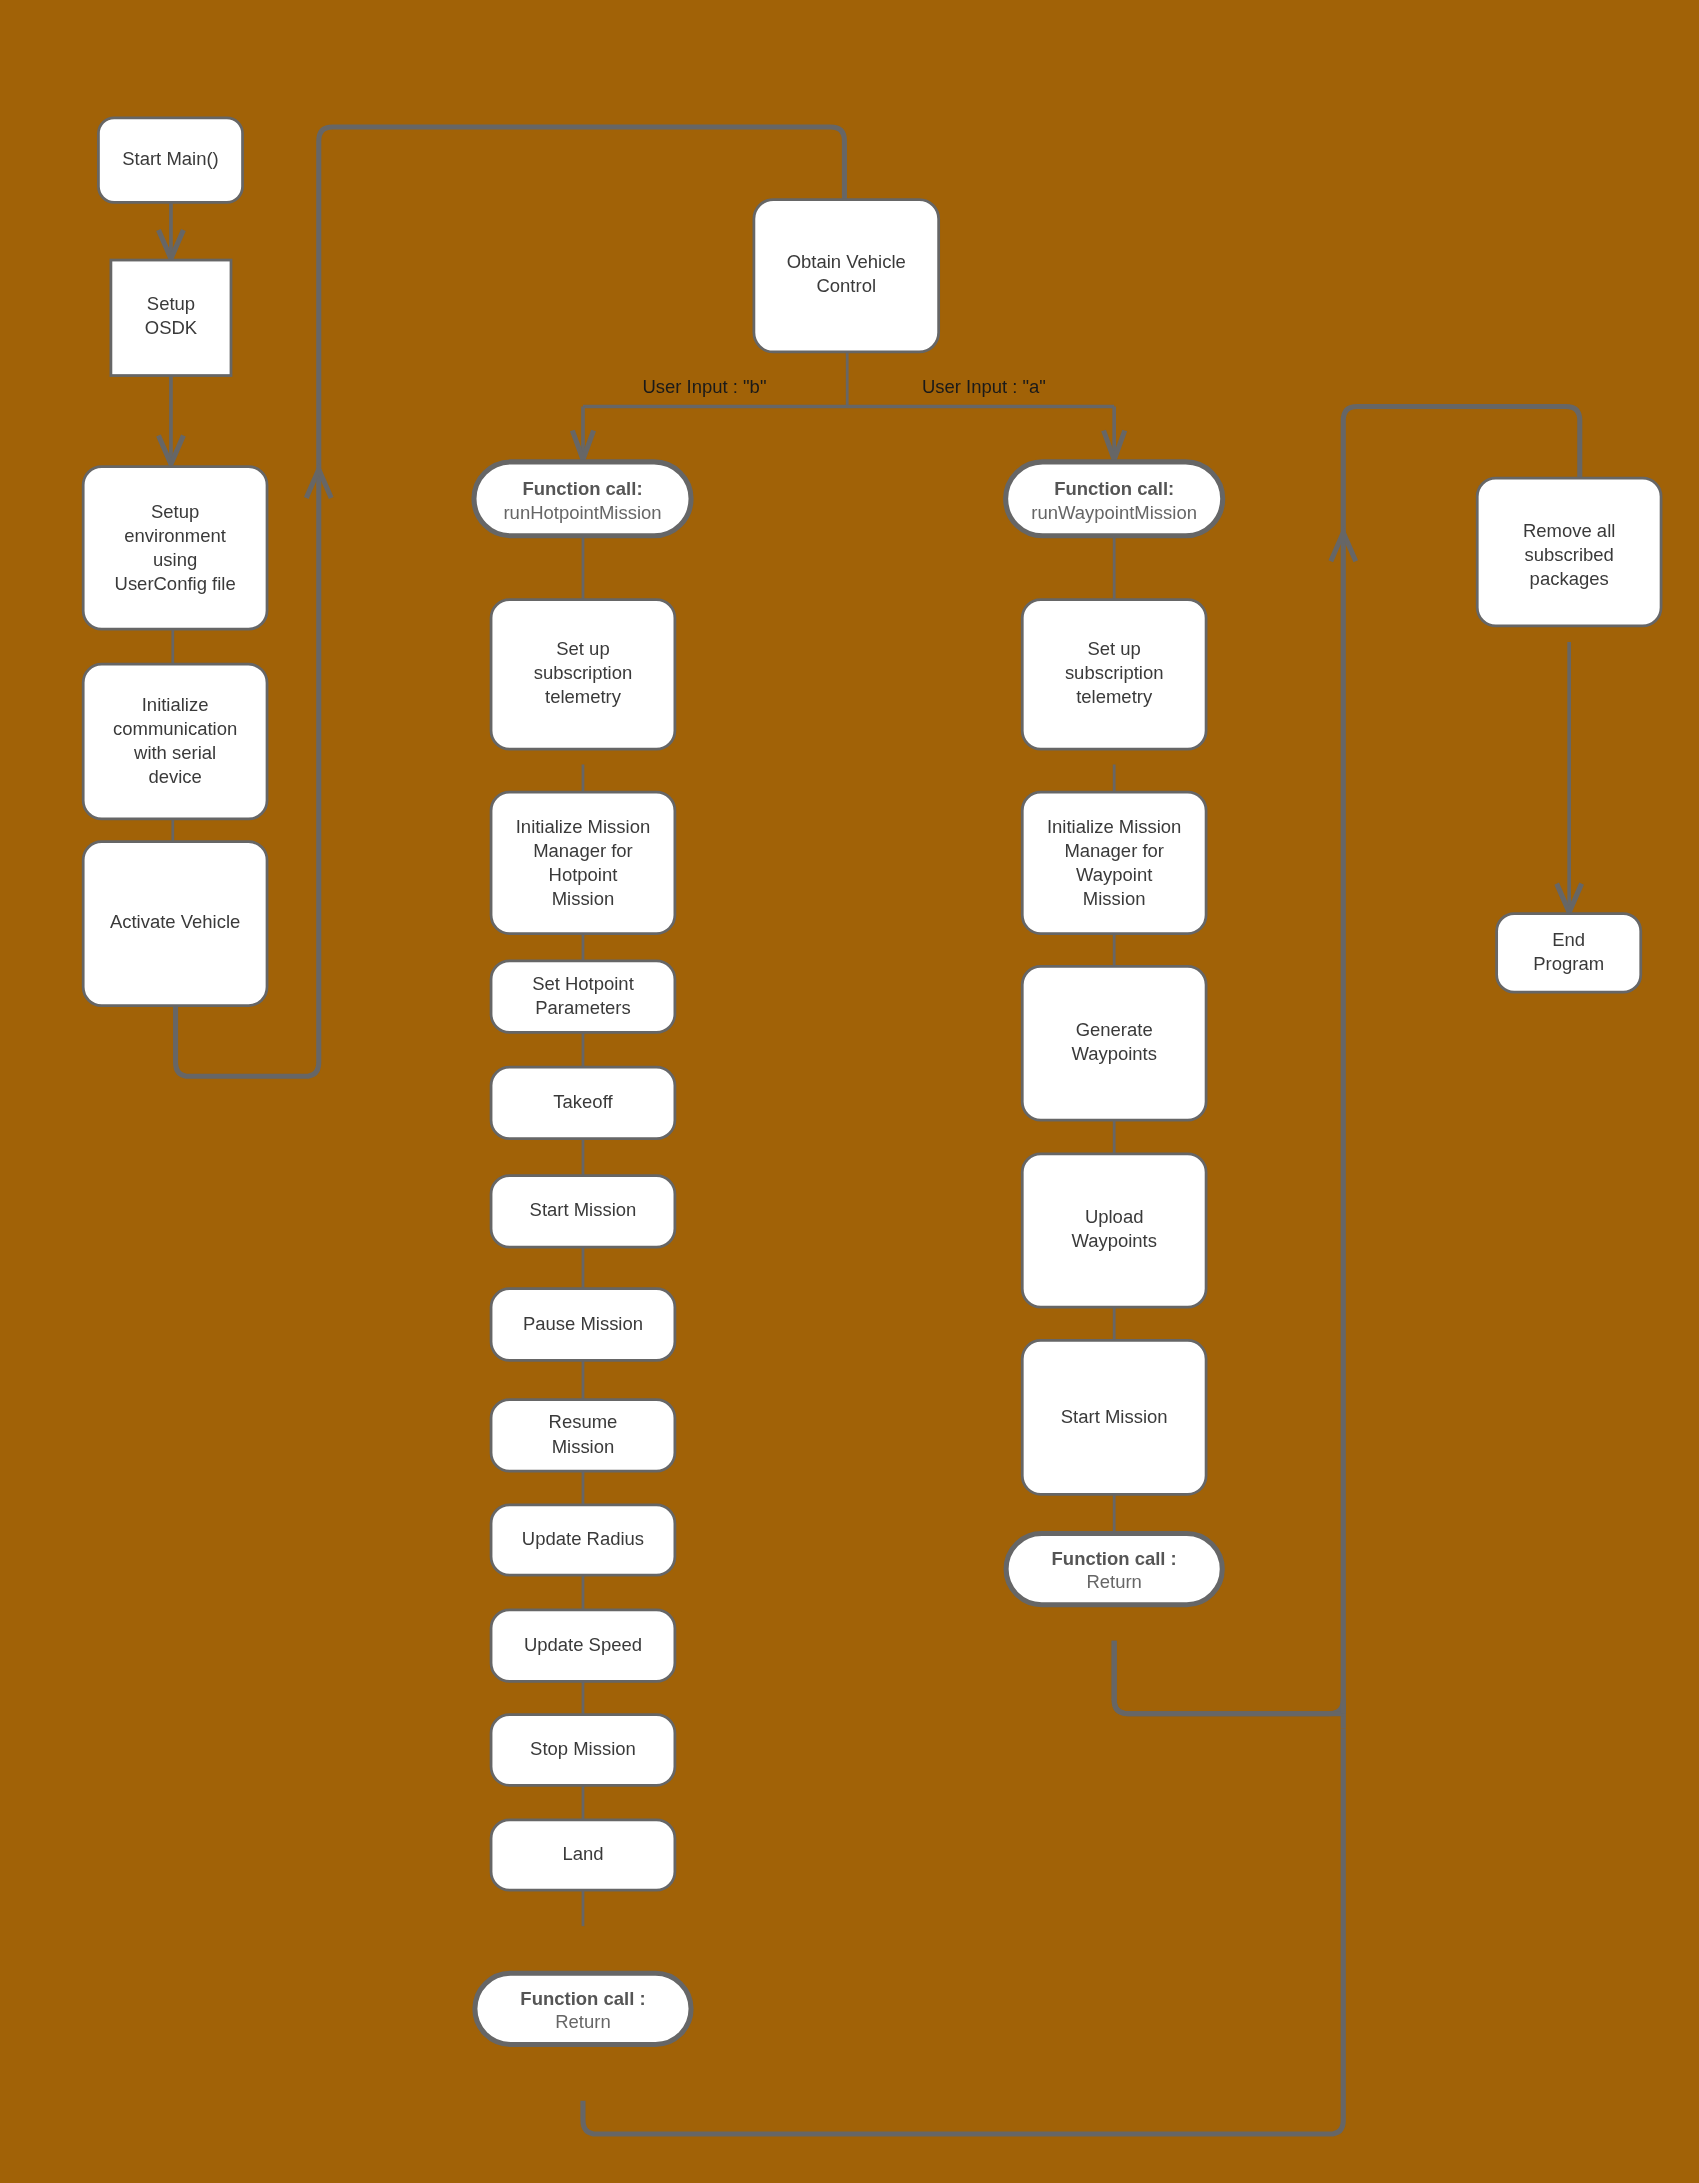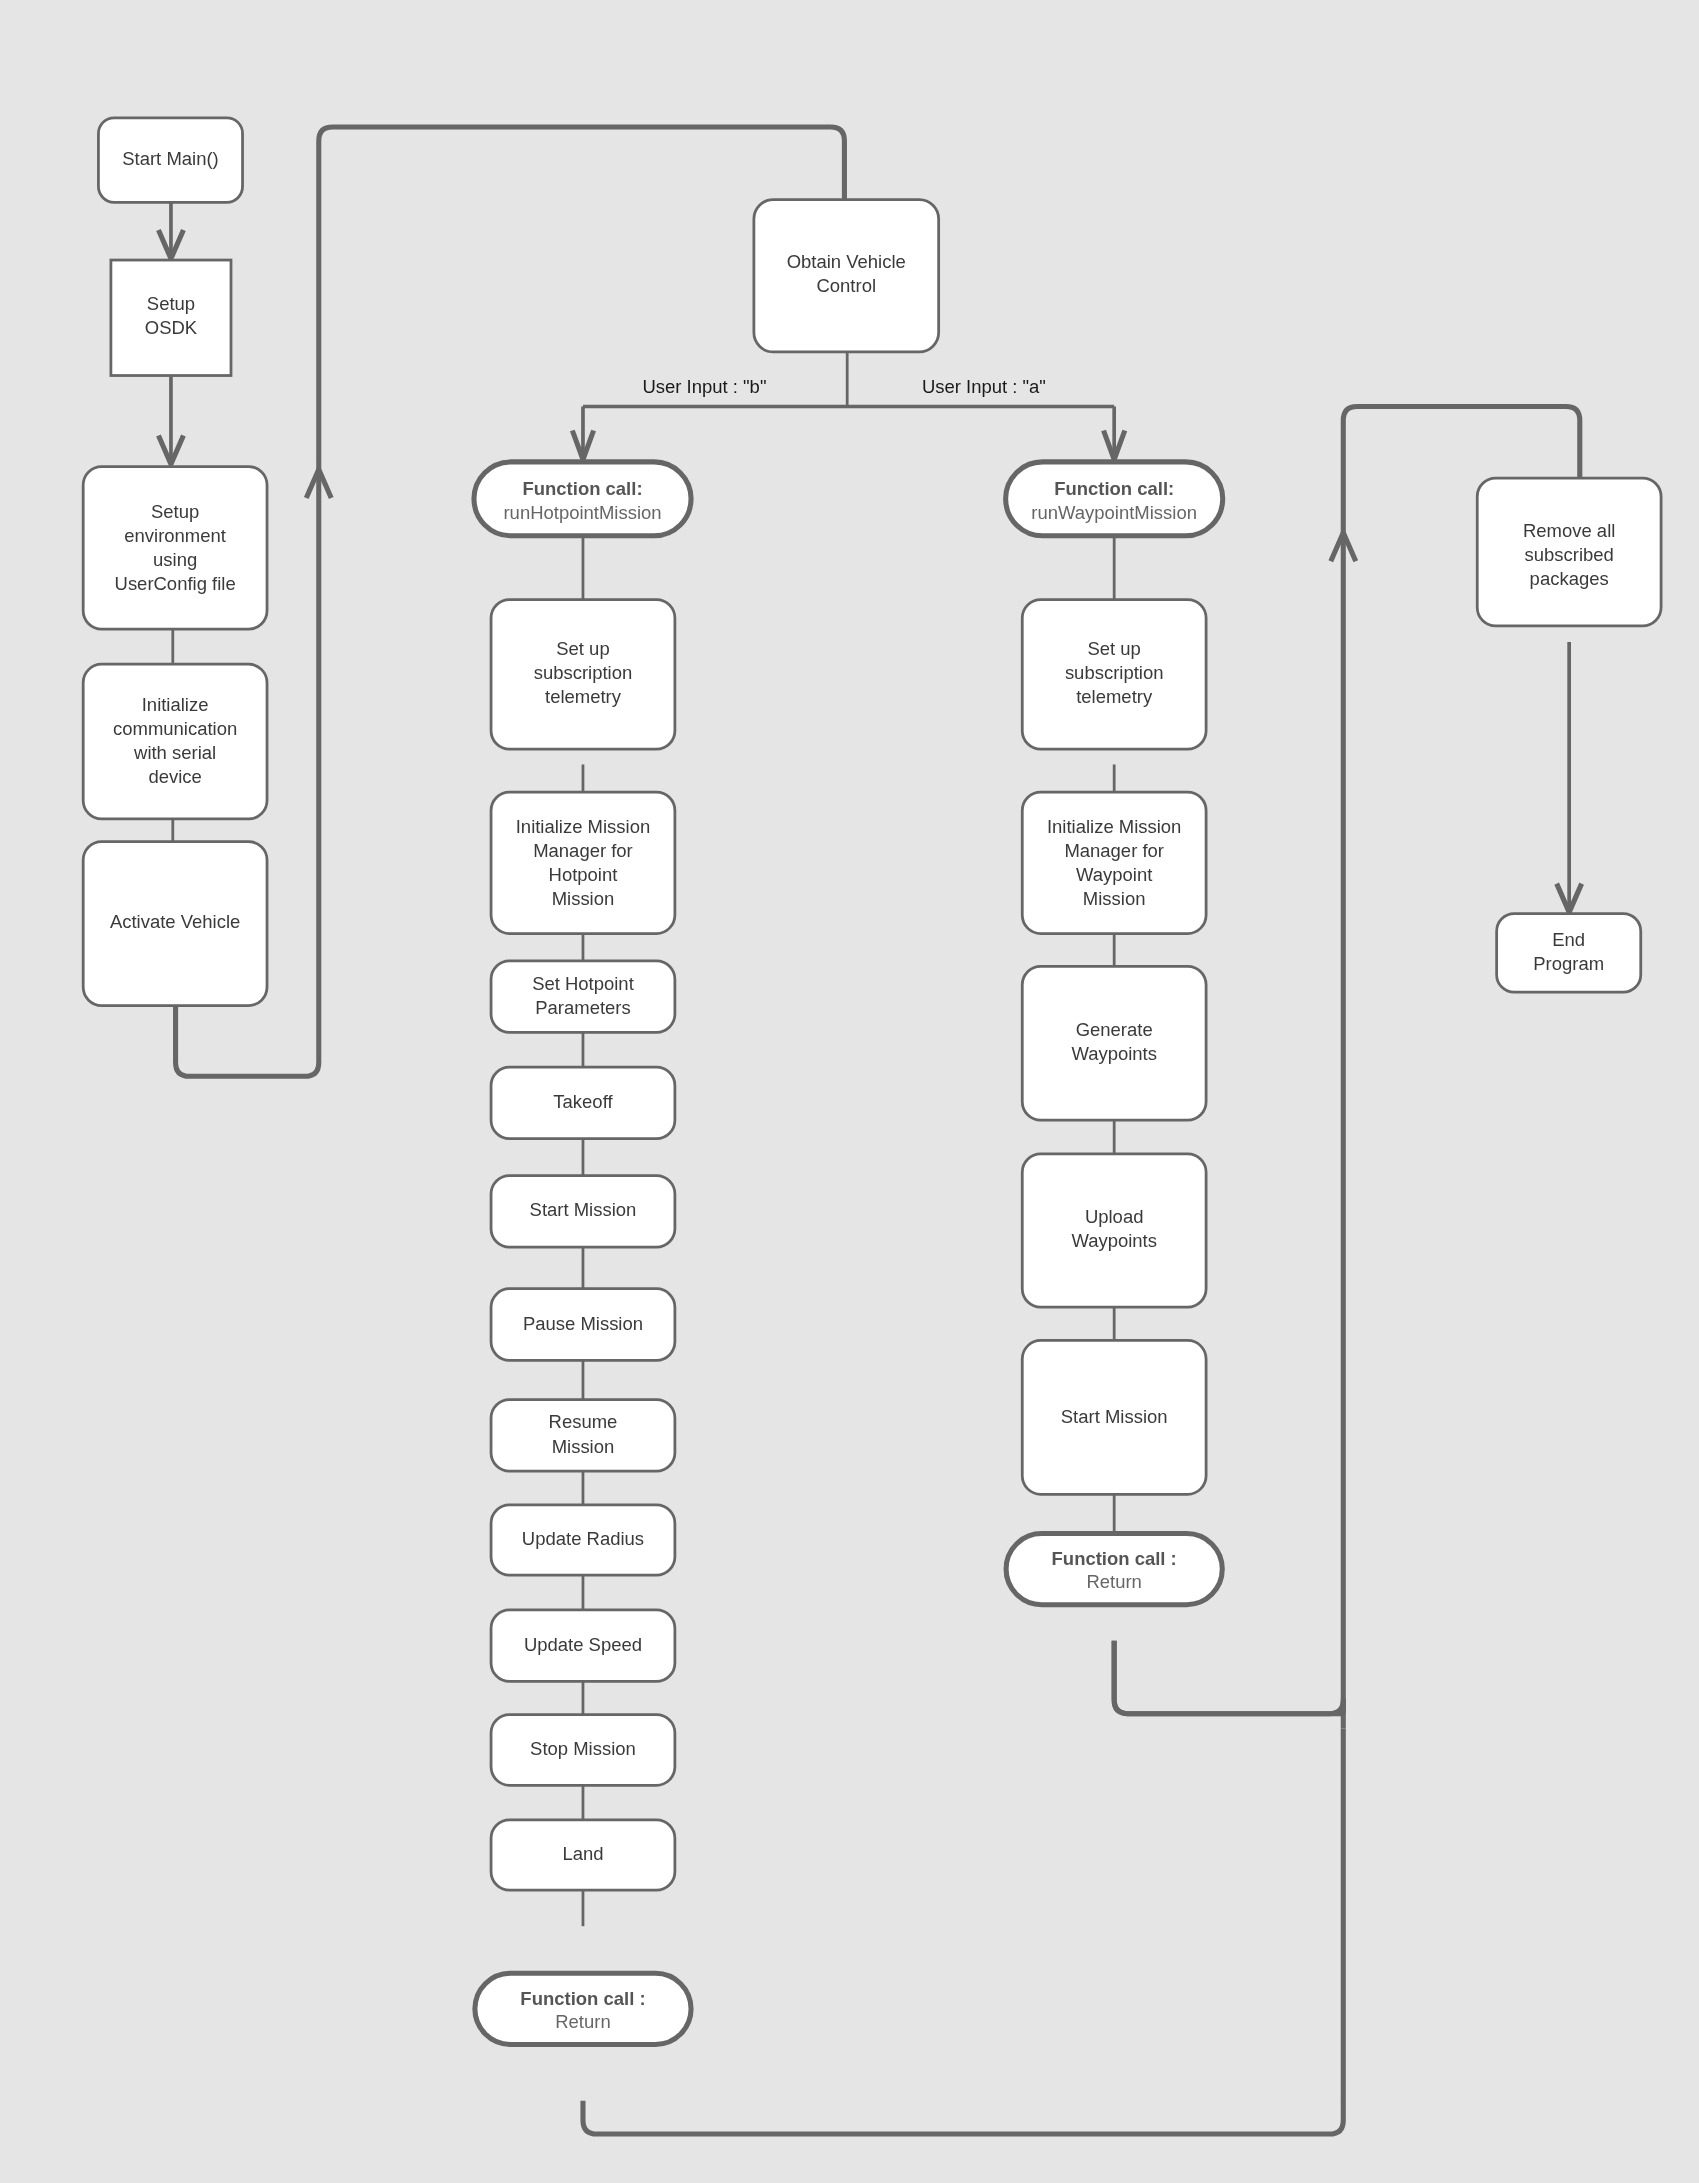--- a/index.html
+++ b/index.html
@@ -8,21 +8,21 @@
     padding: 0;
     background: #ffffff;
   }
   body {
     font-family: "Liberation Sans", sans-serif;
   }
   #flow-root {
     position: relative;
     width: 1699px;
     height: 2183px;
-    background: #e5e5e5;
+    background: #a16207;
     overflow: hidden;
   }
   svg.flow-svg {
     position: absolute;
     top: 0;
     left: 0;
     width: 1699px;
     height: 2183px;
     display: block;
   }

